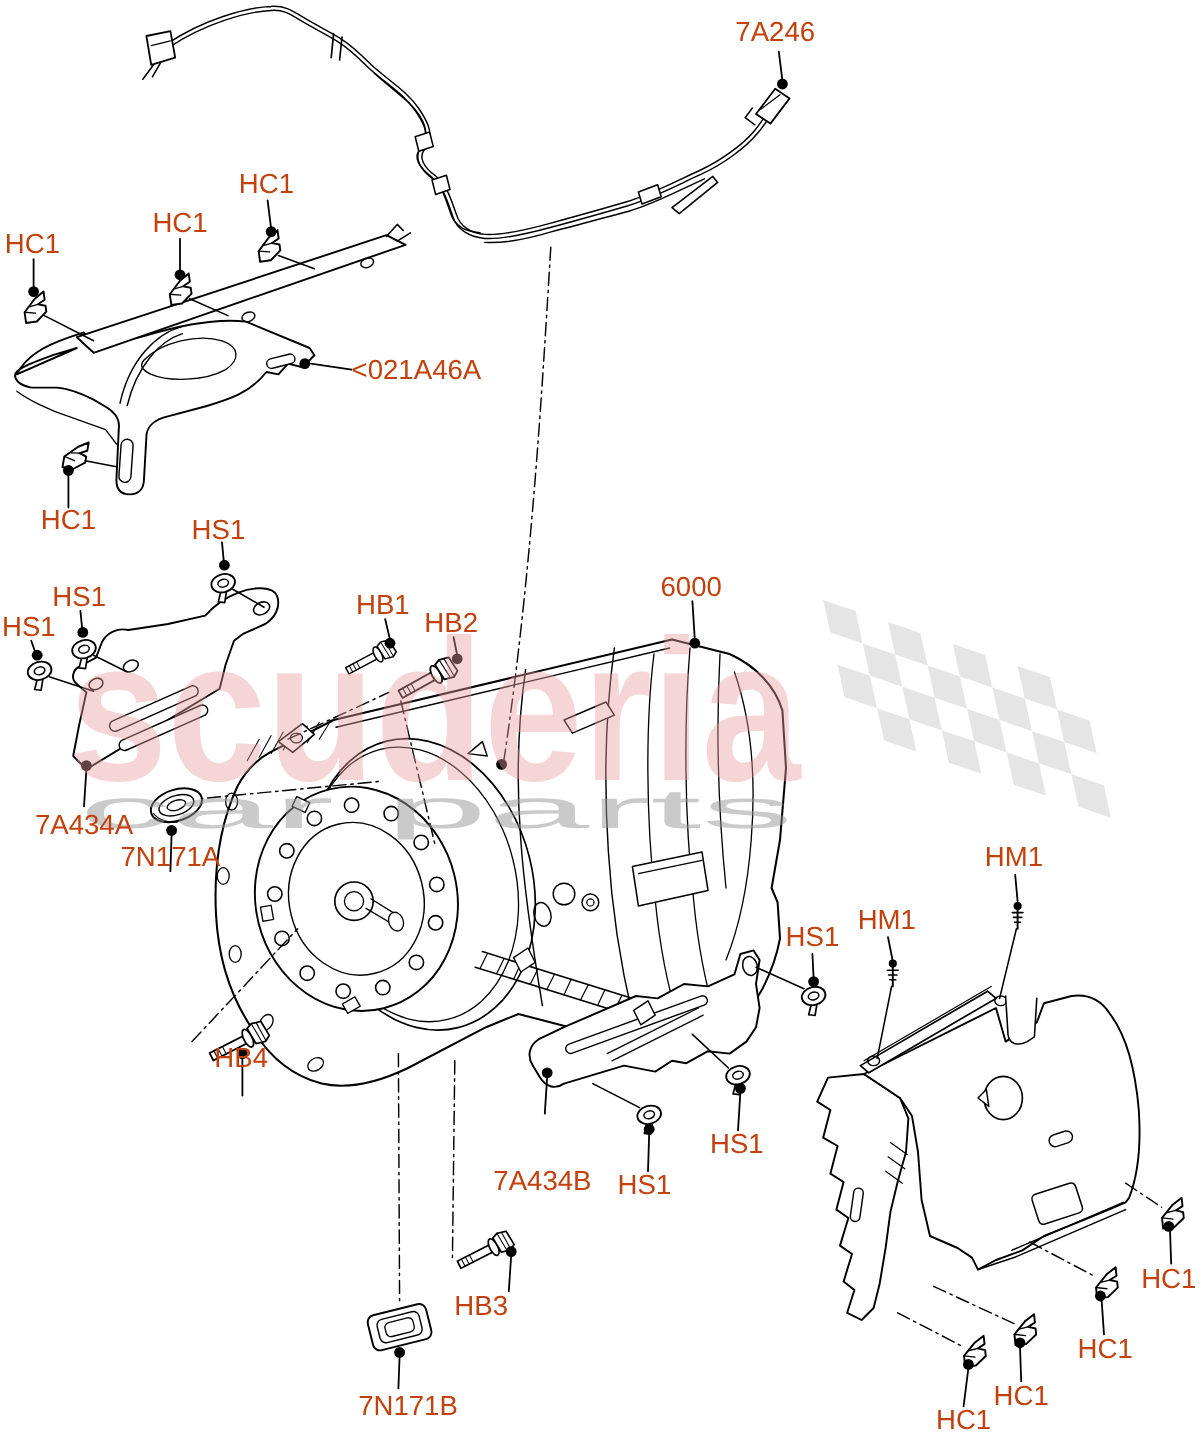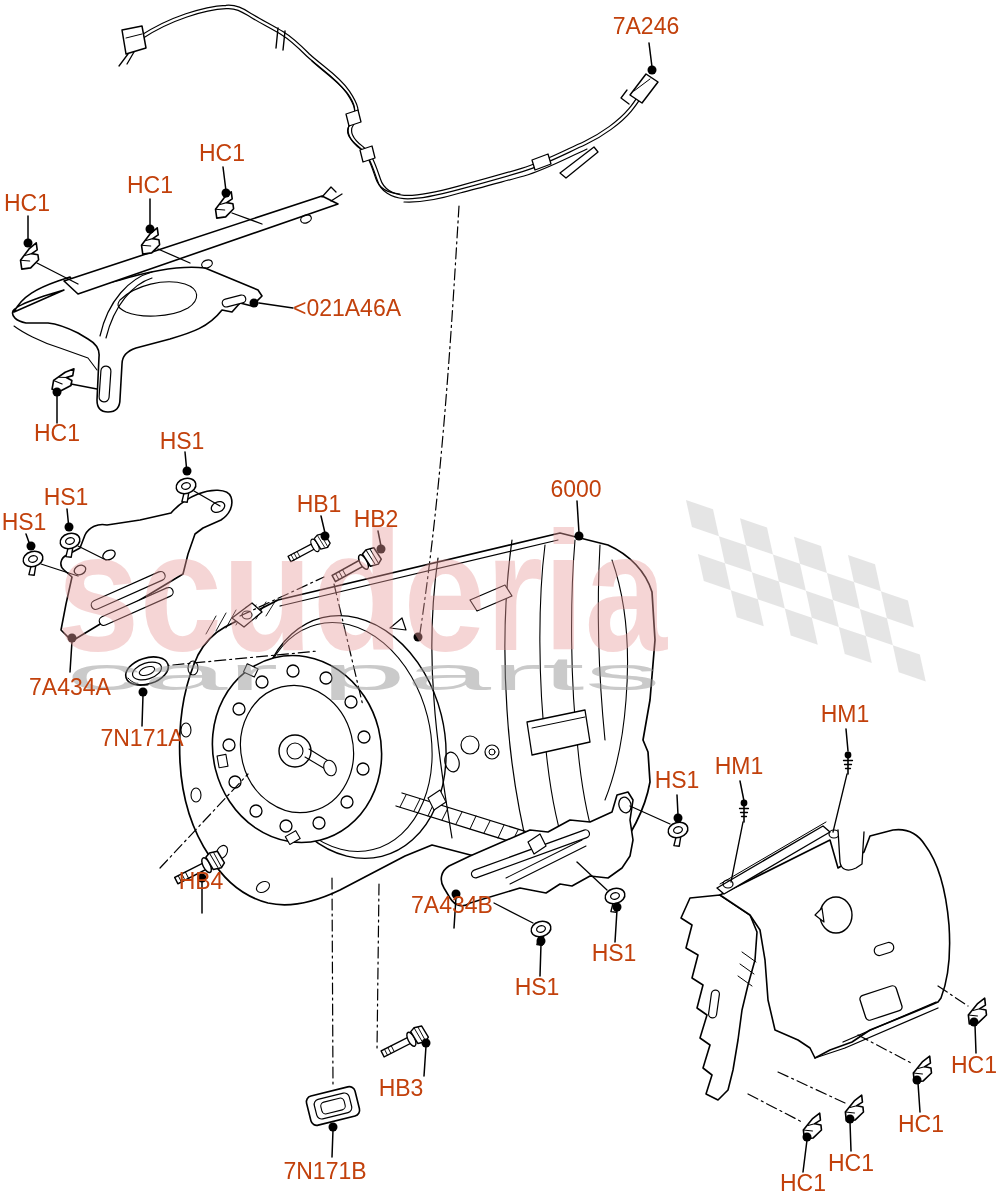--- a/index.html
+++ b/index.html
@@ -335,28 +335,28 @@
 <div class="lbl" style="left:27px;top:192px">HC1</div>
 <div class="lbl" style="left:347px;top:297px">&lt;021A46A</div>
 <div class="lbl" style="left:57px;top:422px">HC1</div>
 <div class="lbl" style="left:182px;top:430px">HS1</div>
 <div class="lbl" style="left:66px;top:486px">HS1</div>
 <div class="lbl" style="left:24px;top:511px">HS1</div>
 <div class="lbl" style="left:319px;top:493px">HB1</div>
 <div class="lbl" style="left:376px;top:508px">HB2</div>
 <div class="lbl" style="left:576px;top:478px">6000</div>
 <div class="lbl" style="left:70px;top:676px">7A434A</div>
-<div class="lbl" style="left:142px;top:727px">7N171A</div>
+<div class="lbl" style="left:142px;top:703px">7N171A</div>
 <div class="lbl" style="left:845px;top:703px">HM1</div>
 <div class="lbl" style="left:739px;top:755px">HM1</div>
 <div class="lbl" style="left:677px;top:769px">HS1</div>
 <div class="lbl" style="left:201px;top:870px">HB4</div>
-<div class="lbl" style="left:452px;top:894px">7A434B</div>
+<div class="lbl" style="left:452px;top:973px">7A434B</div>
 <div class="lbl" style="left:537px;top:976px">HS1</div>
 <div class="lbl" style="left:614px;top:942px">HS1</div>
 <div class="lbl" style="left:401px;top:1077px">HB3</div>
-<div class="lbl" style="left:325px;top:1160px">7N171B</div>
+<div class="lbl" style="left:340px;top:1160px">7N171B</div>
 <div class="lbl" style="left:974px;top:1054px">HC1</div>
 <div class="lbl" style="left:921px;top:1113px">HC1</div>
 <div class="lbl" style="left:851px;top:1152px">HC1</div>
 <div class="lbl" style="left:803px;top:1172px">HC1</div>
 
 </div>
 
 </body></html>

